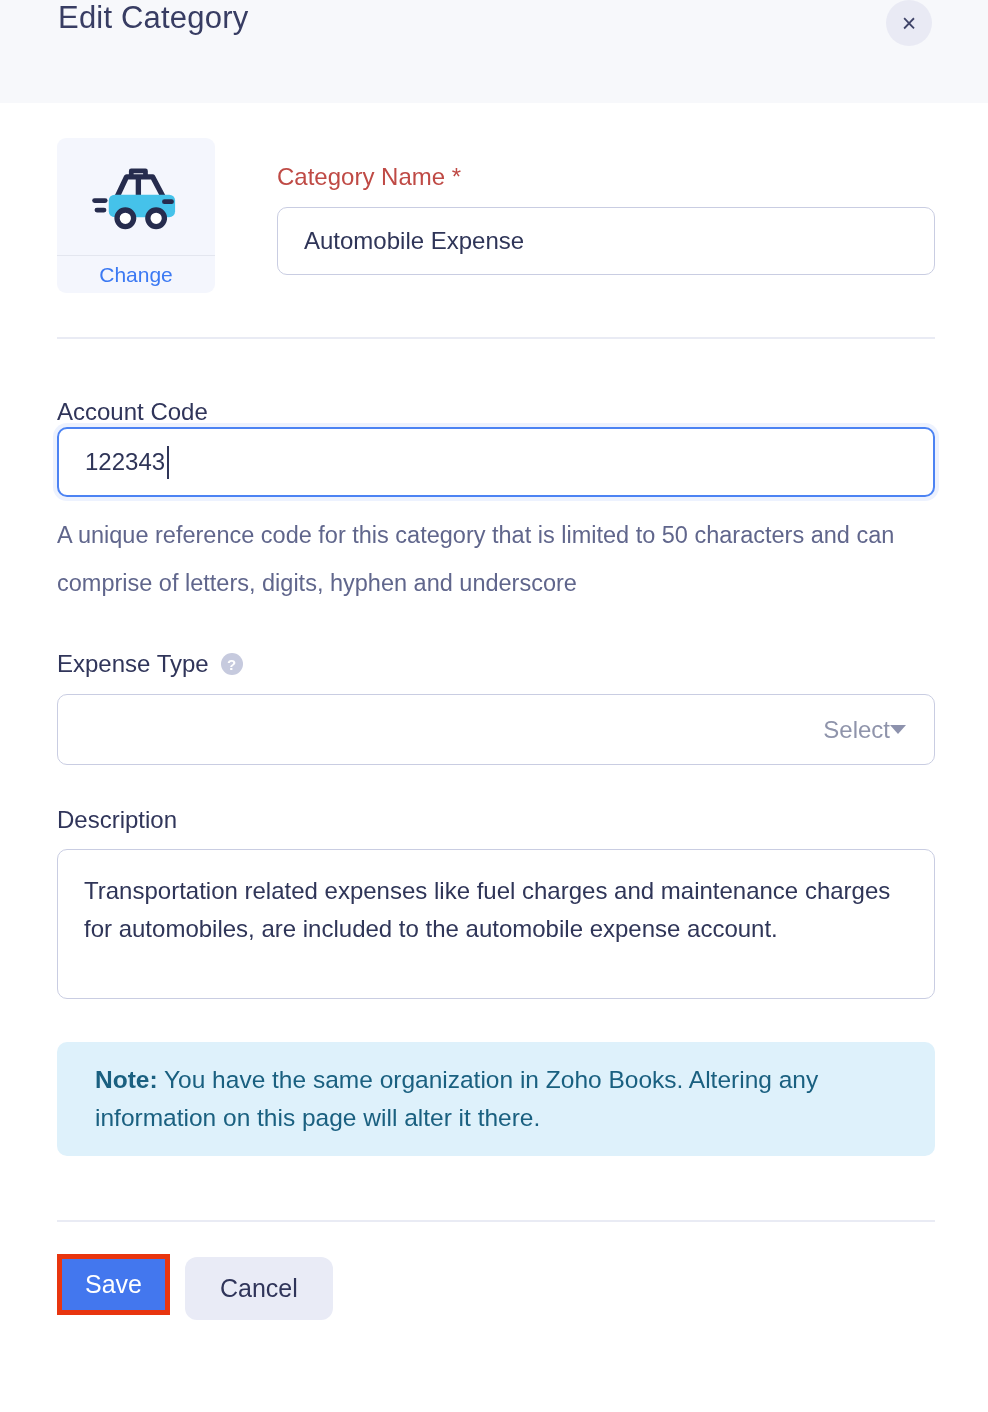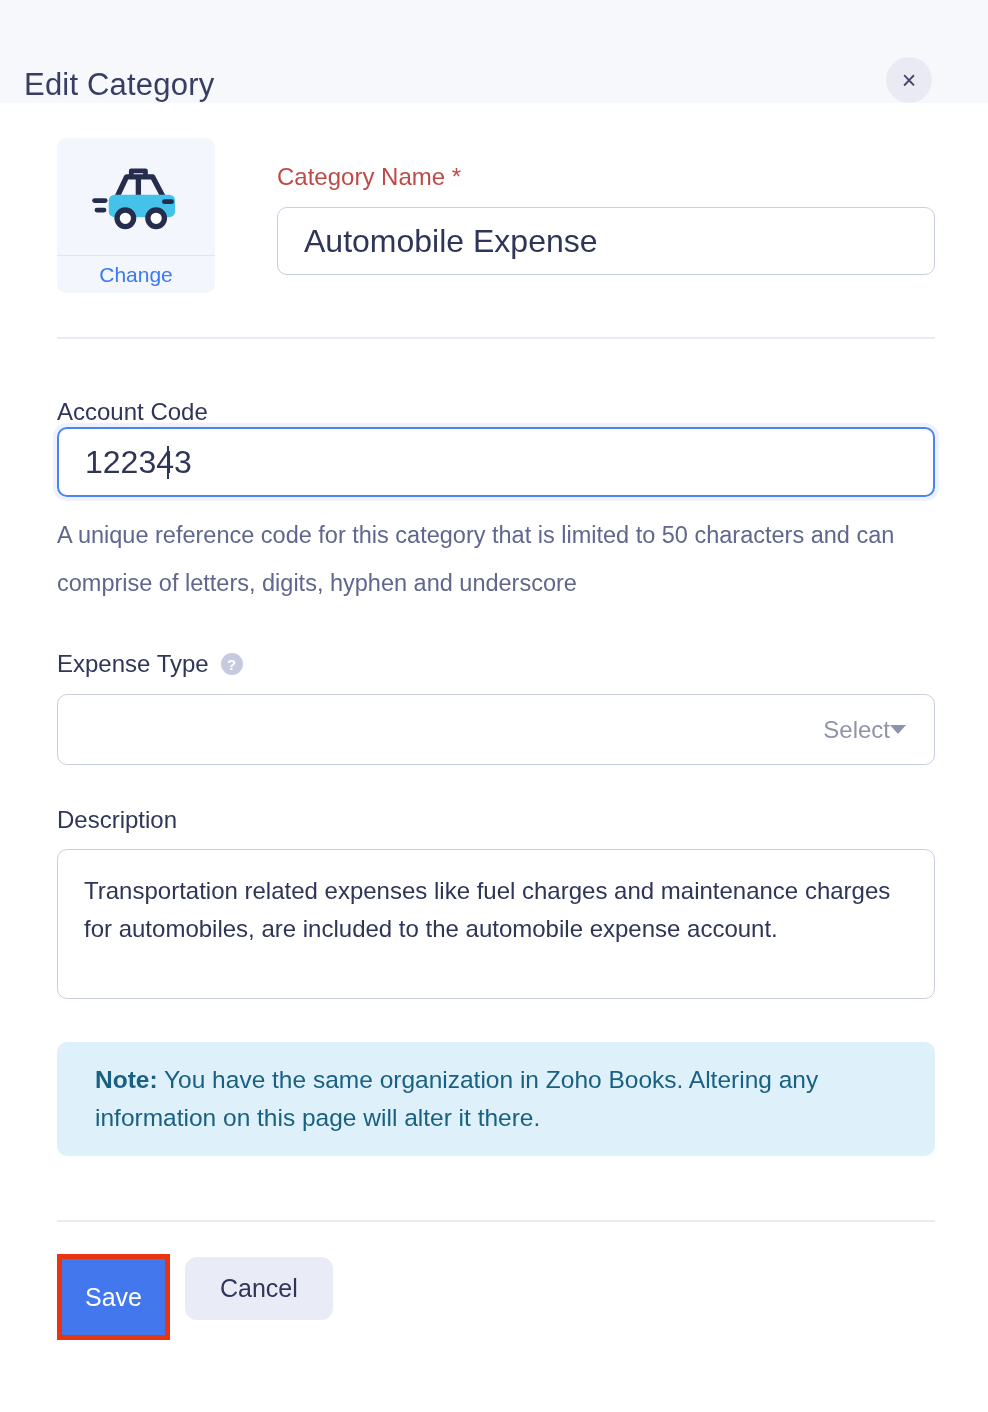--- a/index.html
+++ b/index.html
@@ -10,23 +10,23 @@
     font-family: "Liberation Sans", sans-serif;
     color: #30355a;
     overflow: hidden;
   }
 
   
   .modal-header {
     height: 103px;
     background: #f7f8fb;
     display: flex;
-    align-items: flex-end;
+    align-items: flex-start;
     justify-content: space-between;
-    padding: 0 56px 0 24px;
+    padding: 0 56px 0 58px;
   }
   .modal-title {
     font-size: 31px;
     font-weight: 500;
     color: #383d63;
     letter-spacing: 0.2px;
   }
   .close-btn {
     width: 46px; height: 46px;
     border-radius: 50%;
@@ -74,21 +74,21 @@
   .name-col .field-label { margin-top: 24px; }
 
   .text-input {
     display: block;
     width: 100%;
     height: 68px;
     border: 1.5px solid #c9cde2;
     border-radius: 10px;
     padding: 0 26px;
     font-family: "Liberation Sans", sans-serif;
-    font-size: 32px;
+    font-size: 24px;
     color: #2f3558;
     background: #fff;
     outline: none;
   }
   .name-col .text-input { margin-top: 15px; }
 
   .divider {
     border: none;
     border-top: 2px solid #e9ebf4;
     margin-top: 44px;
@@ -207,21 +207,21 @@
     display: flex;
     align-items: flex-start;
   }
   .save-annotation {
     border: 5px solid #e8350f;
     flex: none;
   }
   .save-btn {
     display: block;
     min-width: 95px;
-    height: 76px;
+    height: 51px;
     padding: 0 23px;
     background: #4377ee;
     color: #ffffff;
     border: none;
     font-family: "Liberation Sans", sans-serif;
     font-size: 25px;
     cursor: pointer;
   }
   .cancel-btn {
     margin-left: 15px;

